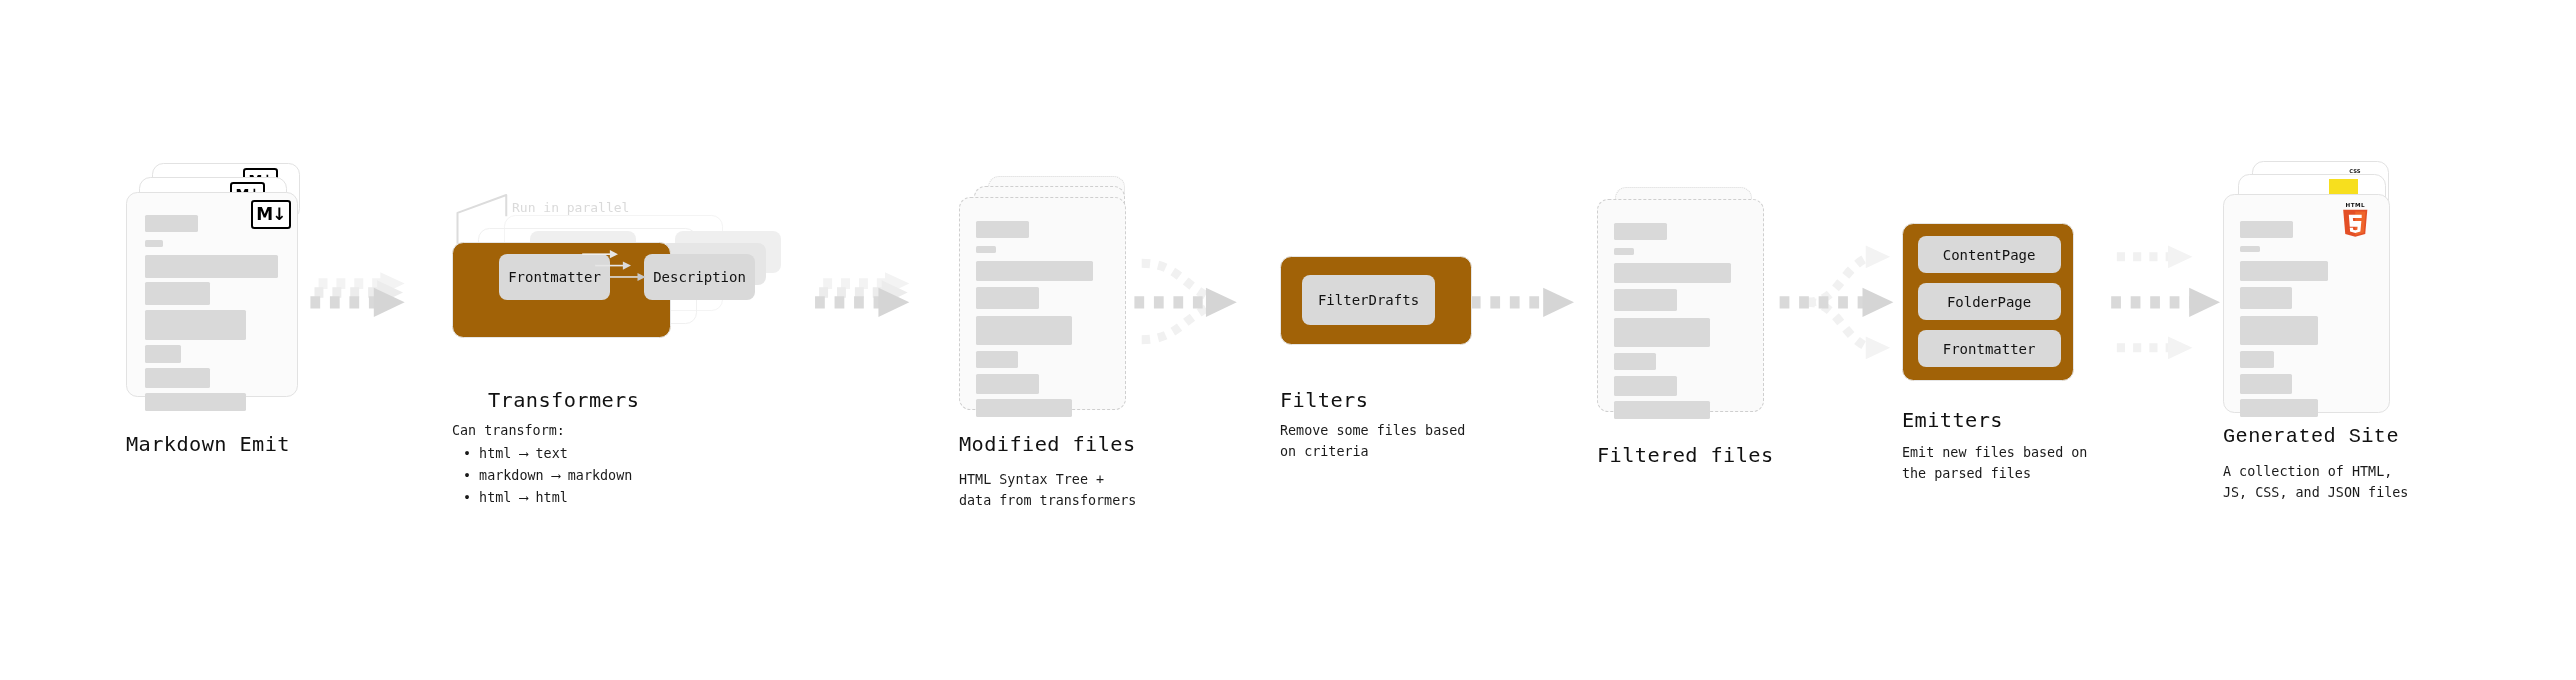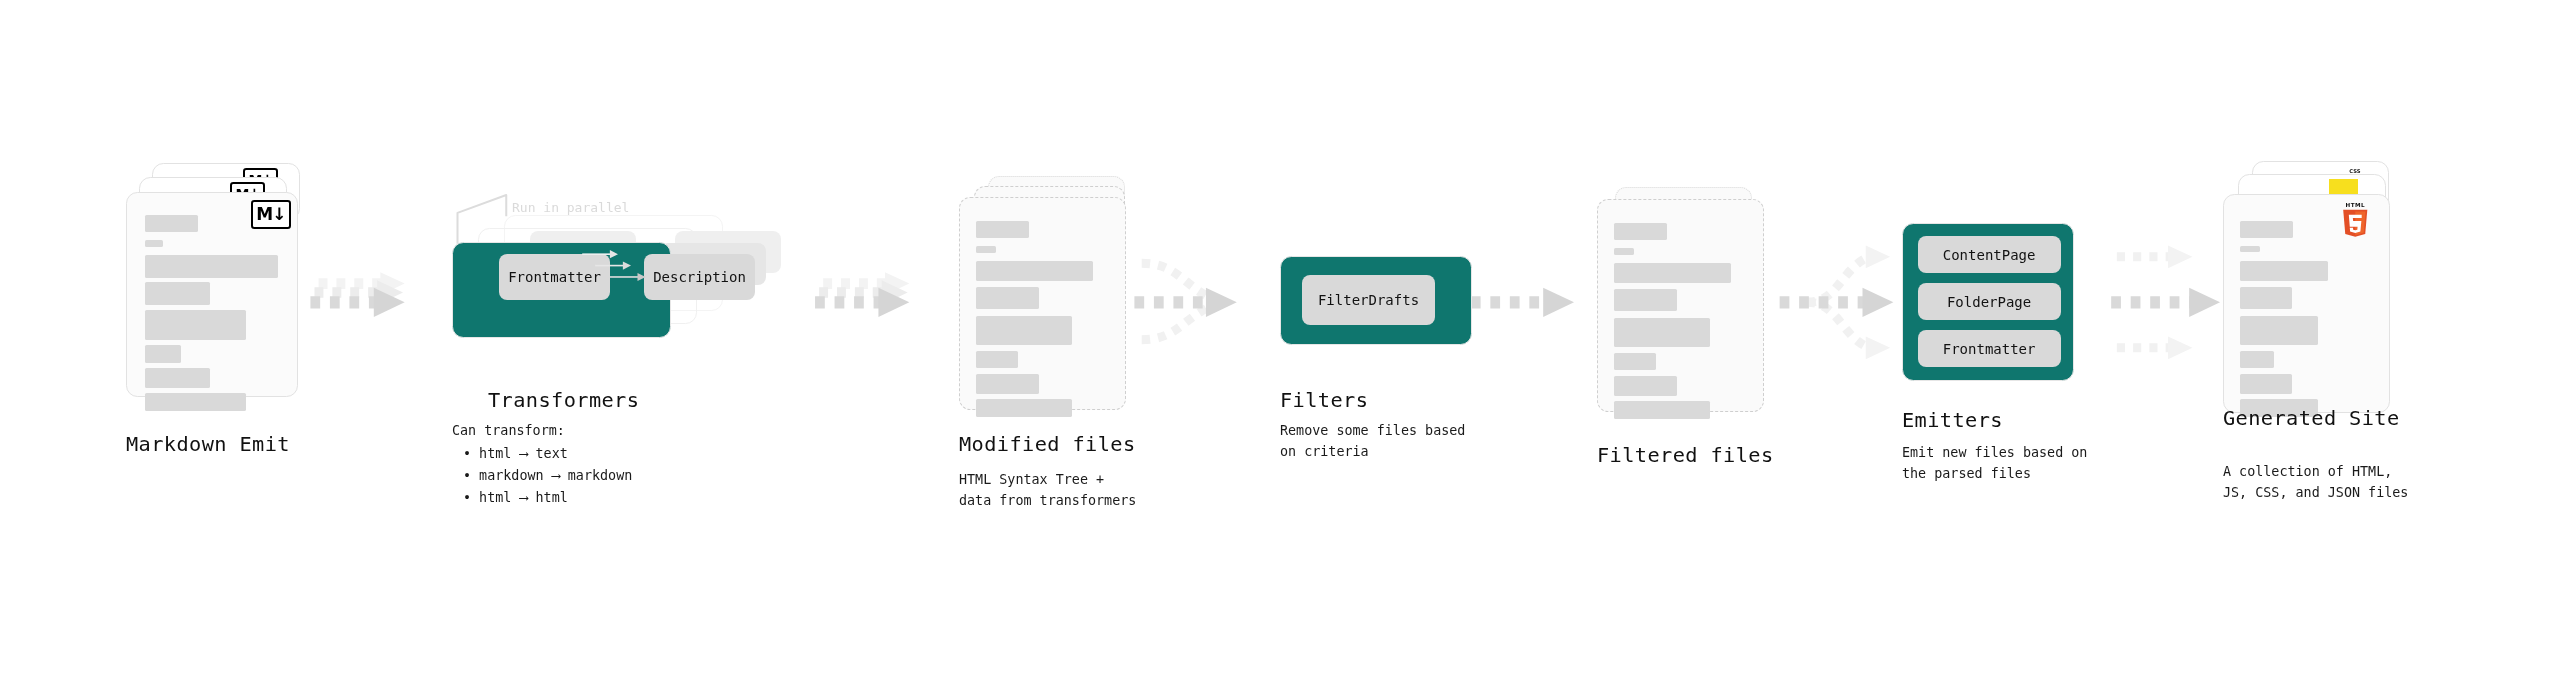--- a/index.html
+++ b/index.html
@@ -71,21 +71,21 @@
     line-height:1.55;
     color:#1a1a1a;
     white-space:pre;
   }
 
   
   .modbox{
     position:absolute;
     border:1.6px solid #e6e6e6;
     border-radius:11.4px;
-    background:#0f766e;
+    background:#a16207;
     box-sizing:border-box;
   }
   .modbox.ghost2{border-color:#f0f0f0;background:transparent;}
   .modbox.ghost1{border-color:#f4f4f4;background:transparent;}
 
   .chip{
     position:absolute;
     background:#d9d9d9;
     border-radius:8.1px;
     display:flex;align-items:center;justify-content:center;
@@ -317,18 +317,18 @@
       <div class="skel" style="left:16.3px;top:204px;width:78px;height:18px;"></div>
     </div>
 
     <svg class="html5" style="left:116px;top:40px;width:32.5px;height:37px;" viewBox="0 0 40 46">
       <text x="20" y="8" font-size="7" font-family="DejaVu Sans, sans-serif" font-weight="700" fill="#111" text-anchor="middle" letter-spacing="0.5">HTML</text>
       <path d="M5,11 L35,11 L32.4,41 L20,44.6 L7.6,41 z" fill="#e34f26"></path>
       <path d="M20,13 L32.8,13 L30.6,39.6 L20,42.6 z" fill="#ef652a"></path>
       <path d="M12,17 h16 v4 h-11 l0.4,4 h10.2 l-1.2,13 l-6.4,1.8 l-6.4,-1.8 l-0.4,-4.6 h4 l0.2,2.4 l2.6,0.7 l2.6,-0.7 l0.3,-3.8 h-9.7 z" fill="#ffffff"></path>
     </svg>
   </div>
-  <div class="title" style="left:2223px;top:406px;">Generated Site</div>
+  <div class="title" style="left:2223px;top:425px;font-family:Liberation Mono, monospace;">Generated Site</div>
   <div class="sub" style="left:2223px;top:462px;">A collection of HTML,
 JS, CSS, and JSON files</div>
 
 </div>
 
 
 </body></html>

